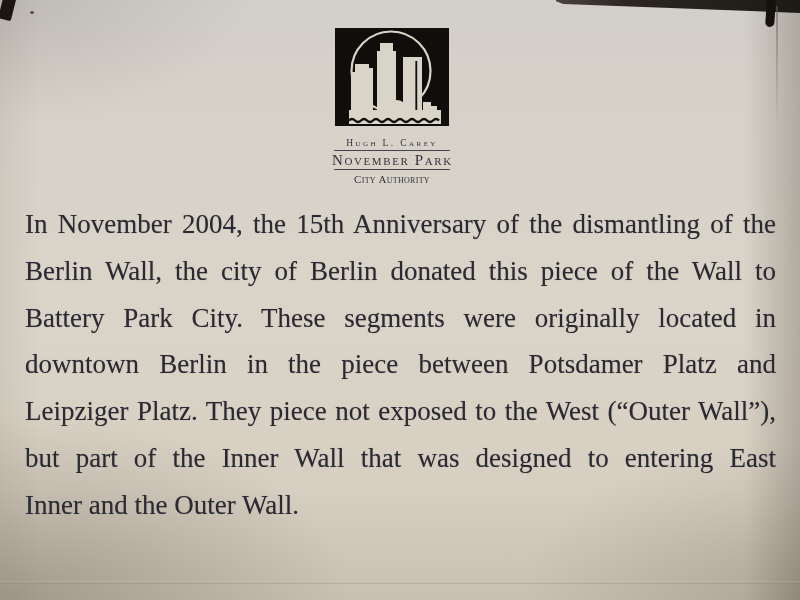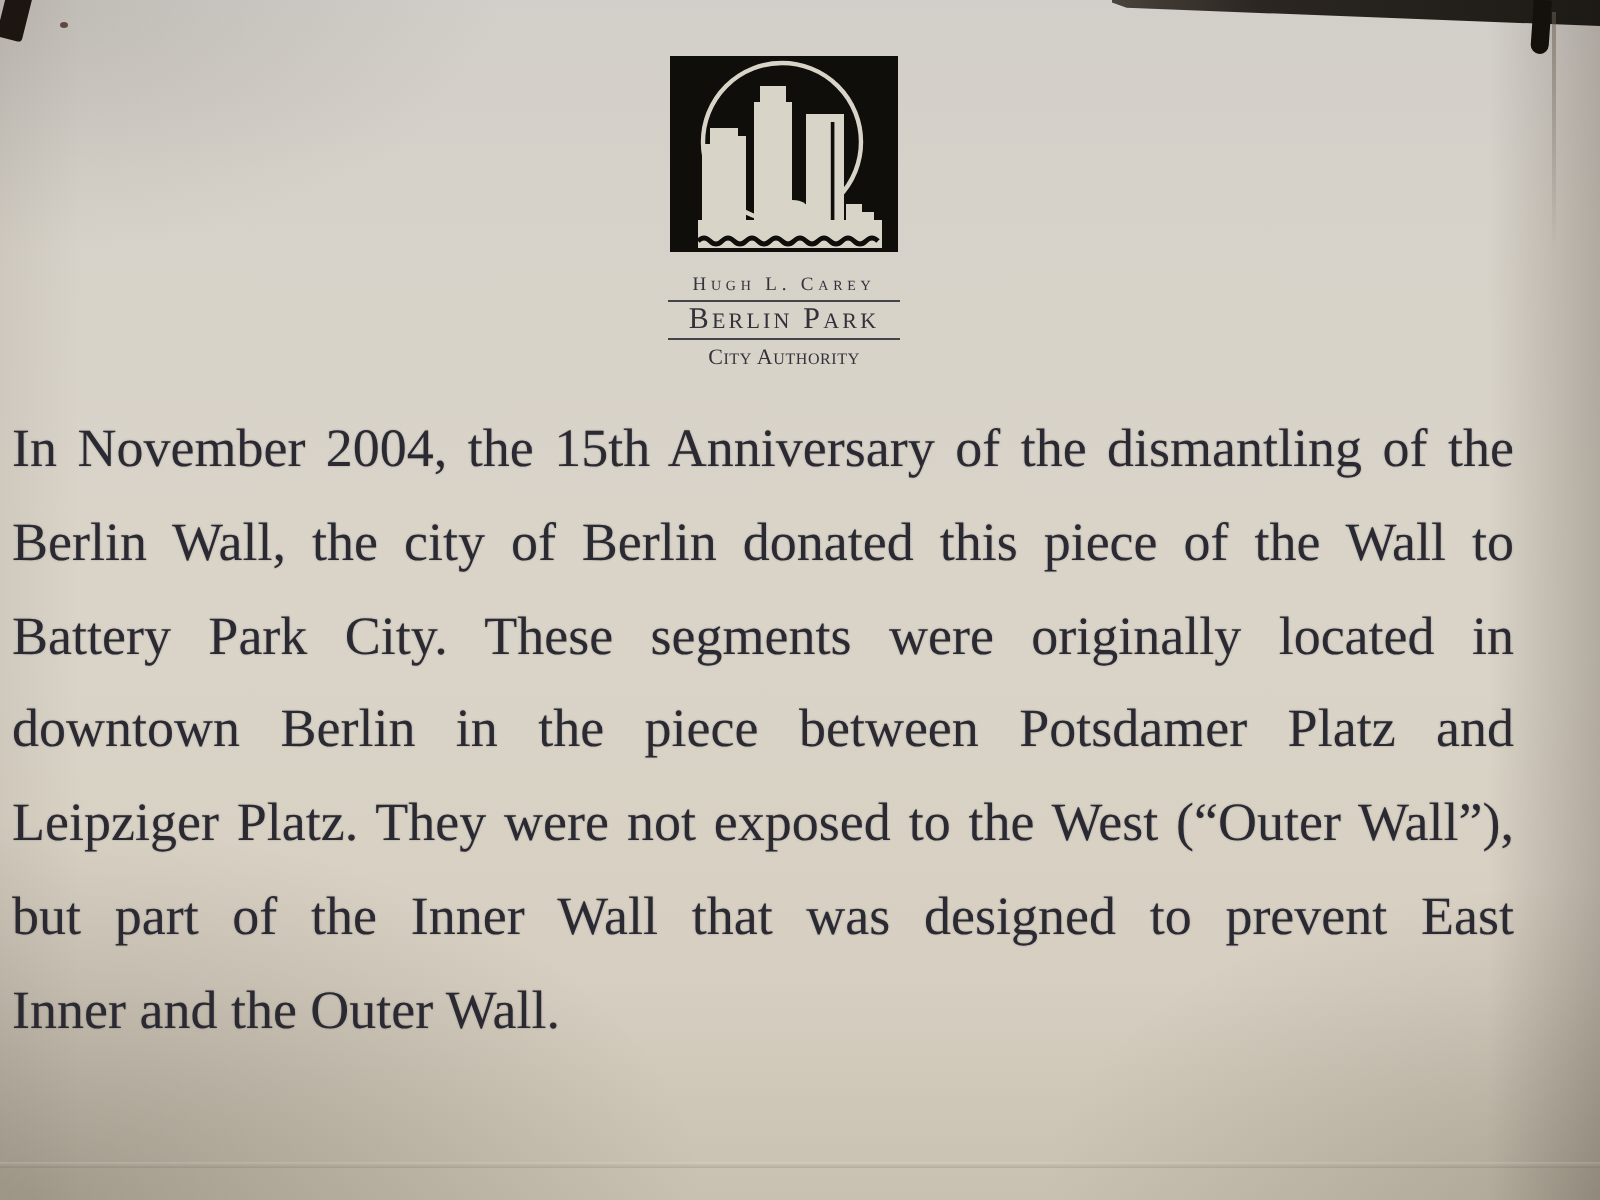--- a/index.html
+++ b/index.html
@@ -37,21 +37,21 @@
   .logo-text {
     position:absolute; left:332px; top:137px; width:120px; text-align:center;
     color:#33323a;
   }
   .logo-text .l1 { font-size:9.5px; font-variant:small-caps; letter-spacing:2.4px; line-height:12px; white-space:nowrap; }
   .logo-text .rule { border:0; border-top:1.2px solid #44434b; margin:1px 2px 2px 2px; }
   .logo-text .l2 { font-size:15px; font-variant:small-caps; letter-spacing:1.6px; line-height:15px; white-space:nowrap; }
   .logo-text .l3 { font-size:11px; font-variant:small-caps; letter-spacing:0.3px; line-height:15px; white-space:nowrap; }
   
   .para {
-    position:absolute; left:6px; top:201px; width:751px;
+    position:absolute; left:25px; top:201px; width:751px;
     font-size:27px; line-height:46.8px; color:#2b2a33;
     text-shadow:0 0 1px rgba(43,42,51,0.35);
   }
   .jline { text-align:justify; text-align-last:justify; height:46.8px; overflow:hidden; white-space:nowrap-disabled; }
   .jline.last { text-align-last:left; }
 </style>
 </head>
 <body>
 
 <div class="photo">
@@ -80,28 +80,28 @@
     <path d="M52,86 V80 Q52,72 61,72 Q70,72 70,80 V86 Z" fill="#d9d4c8"></path>
 
     <path d="M88,84 V74 H96 V78 H102 V84 Z" fill="#d9d4c8"></path>
 
     <path d="M14,92.5 Q17,89.5 20,92.5 T26,92.5 T32,92.5 T38,92.5 T44,92.5 T50,92.5 T56,92.5 T62,92.5 T68,92.5 T74,92.5 T80,92.5 T86,92.5 T92,92.5 T98,92.5 T104,92.5" fill="none" stroke="#0f0e0b" stroke-width="2.4"></path>
   </svg>
 
   <div class="logo-text">
     <div class="l1">Hugh L. Carey</div>
     <hr class="rule">
-    <div class="l2">Berlin Park</div>
+    <div class="l2">November Park</div>
     <hr class="rule">
     <div class="l3">City Authority</div>
   </div>
 
   <div class="para">
     <div class="jline">In November 2004, the 15th Anniversary of the dismantling of the</div>
     <div class="jline">Berlin Wall, the city of Berlin donated this piece of the Wall to</div>
     <div class="jline">Battery Park City. These segments were originally located in</div>
     <div class="jline">downtown Berlin in the piece between Potsdamer Platz and</div>
-    <div class="jline">Leipziger Platz. They were not exposed to the West (“Outer Wall”),</div>
-    <div class="jline">but part of the Inner Wall that was designed to prevent East</div>
+    <div class="jline">Leipziger Platz. They piece not exposed to the West (“Outer Wall”),</div>
+    <div class="jline">but part of the Inner Wall that was designed to entering East</div>
     <div class="jline last">Inner and the Outer Wall.</div>
   </div>
 
 </div>
 
 </body></html>

